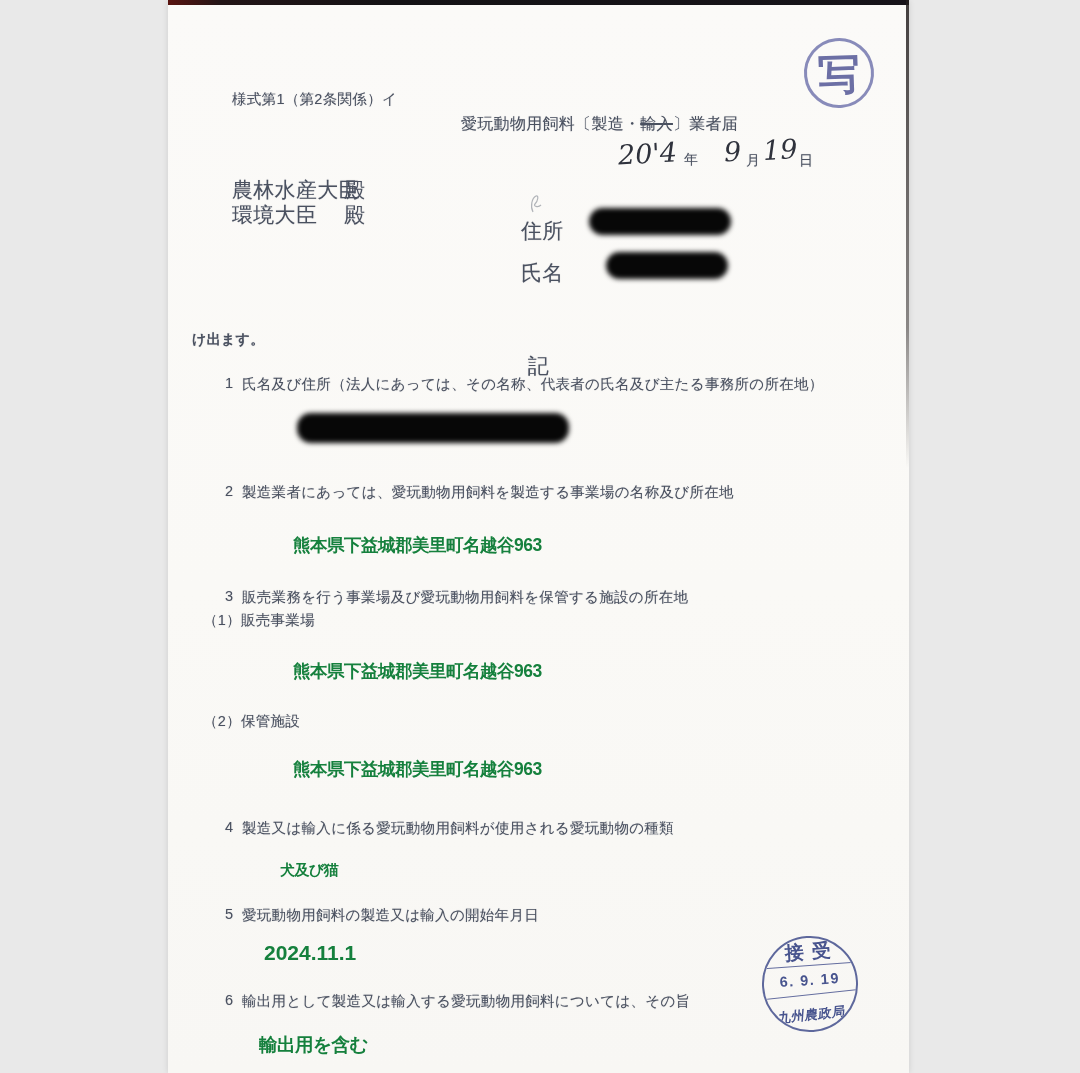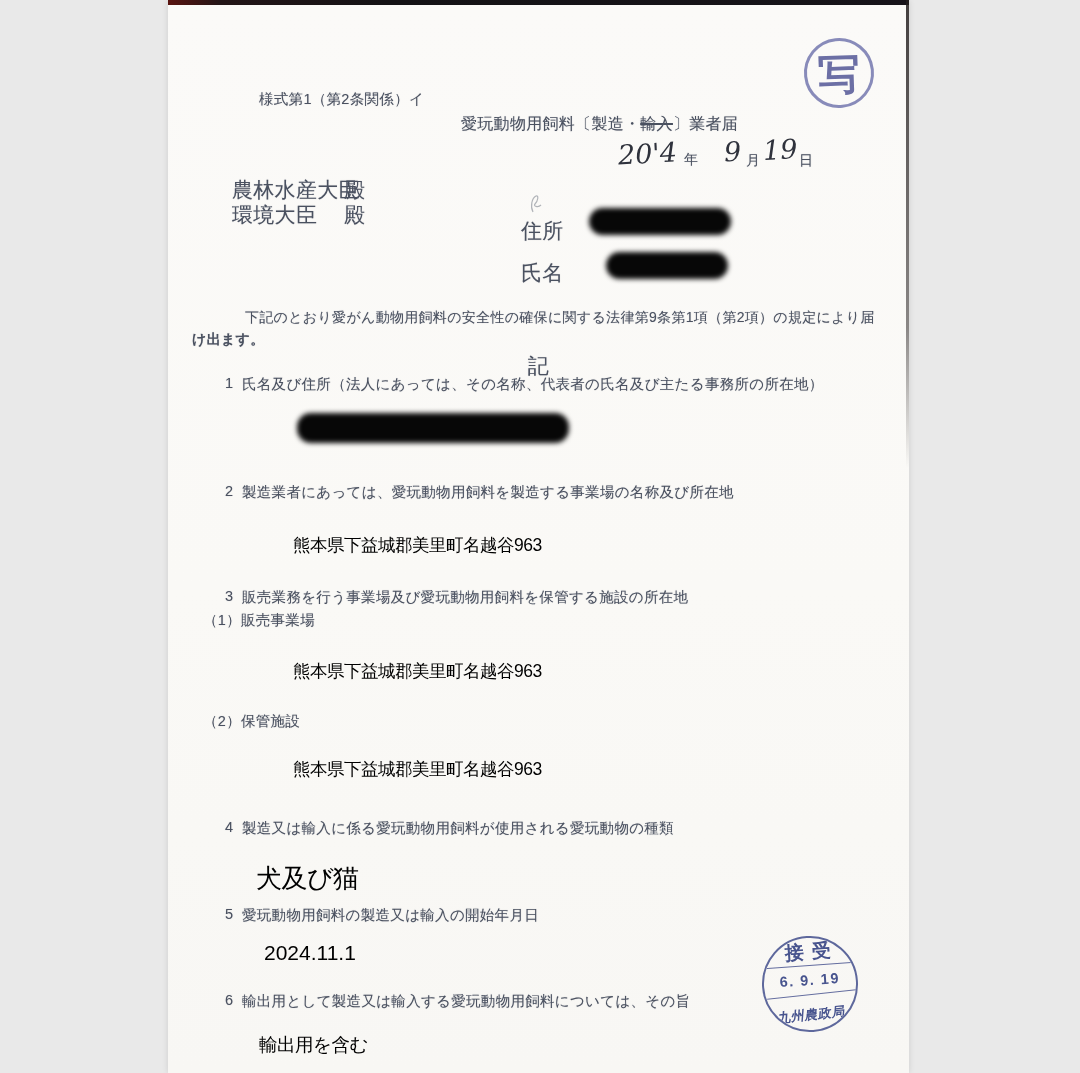--- a/index.html
+++ b/index.html
@@ -29,21 +29,21 @@
     letter-spacing:.3px;
   }
   .sz14{font-size:14px;} .sz145{font-size:14.5px;} .sz15{font-size:21px;} .sz16{font-size:16px;margin-left:40px;}
   .item-row{display:flex;}
   .item-num{width:17px;flex:0 0 auto;}
   .struck{text-decoration:line-through;text-decoration-thickness:1.5px;}
   .recipient{display:flex;}
   .recipient .r-name{width:112px;flex:0 0 auto;}
   
   .answer{
-    position:absolute;color:#000000;font-weight:400;white-space:nowrap;
+    position:absolute;color:#15803d;font-weight:700;white-space:nowrap;
     letter-spacing:-0.5px;
   }
   
   .redact{
     position:absolute;background:#070707;border-radius:14px;filter:blur(2.5px);
   }
   
   .hand{
     position:absolute;color:#2f323c;white-space:nowrap;
     font-family:"DejaVu Serif","Liberation Serif",serif;font-style:italic;
@@ -82,21 +82,21 @@
 </style>
 </head>
 <body>
 
 <div id="stage">
 
   <div class="paper"></div>
   <div class="top-strip"></div>
   <div class="right-edge"></div>
 
-  <div class="print sz145" style="left:232px;top:90px;margin-left:27px;">様式第1（第2条関係）イ</div>
+  <div class="print sz145" style="left:232px;top:90px;">様式第1（第2条関係）イ</div>
 
   <div class="print sz16" style="left:421px;top:114px;">
     <span>愛玩動物用飼料〔製造・</span><span class="struck">輸入</span><span>〕業者届</span>
   </div>
 
   <div class="copy-stamp">
     <span class="glyph">写</span>
   </div>
 
   <div class="hand hand-big" style="left:618px;top:138px;">20'4</div>
@@ -116,21 +116,20 @@
   </div>
 
   <svg class="scribble" width="24" height="24" viewBox="0 0 24 24">
     <path d="M10,20 C7,14 9,6 13,4 C16,3 15,9 12,12 C10,14 15,16 18,13" fill="none" stroke="#8a8f98" stroke-width="1.2"></path>
   </svg>
   <div class="print sz15" style="left:521px;top:217px;">住所</div>
   <div class="redact" style="left:589px;top:208px;width:142px;height:27px;"></div>
   <div class="print sz15" style="left:521px;top:259px;">氏名</div>
   <div class="redact" style="left:606px;top:252px;width:122px;height:27px;"></div>
 
-  <div class="print sz14" style="left:245px;top:309px;">下記のとおり愛がん動物用飼料の安全性の確保に関する法律第9条第1項（第2項）の規定により届</div>
   <div class="print sz14" style="left:192px;top:331px;font-weight:bold;">け出ます。</div>
   <div class="print sz15" style="left:168px;top:352px;width:741px;text-align:center;">記</div>
 
   <div class="print sz145 item-row" style="left:225px;top:375px;">
     <span class="item-num">1</span>
     <span>氏名及び住所（法人にあっては、その名称、代表者の氏名及び主たる事務所の所在地）</span>
   </div>
   <div class="redact" style="left:297px;top:413px;width:272px;height:30px;"></div>
 
   <div class="print sz145 item-row" style="left:225px;top:483px;">
@@ -145,21 +144,21 @@
   </div>
   <div class="print sz145" style="left:203px;top:611px;">（1）販売事業場</div>
   <div class="answer" style="left:293px;top:659px;font-size:17.5px;">熊本県下益城郡美里町名越谷963</div>
   <div class="print sz145" style="left:203px;top:712px;">（2）保管施設</div>
   <div class="answer" style="left:293px;top:757px;font-size:17.5px;">熊本県下益城郡美里町名越谷963</div>
 
   <div class="print sz145 item-row" style="left:225px;top:819px;">
     <span class="item-num">4</span>
     <span>製造又は輸入に係る愛玩動物用飼料が使用される愛玩動物の種類</span>
   </div>
-  <div class="answer" style="left:256px;top:861px;font-size:26px;">犬及び猫</div>
+  <div class="answer" style="left:280px;top:861px;font-size:15px;">犬及び猫</div>
 
   <div class="print sz145 item-row" style="left:225px;top:906px;">
     <span class="item-num">5</span>
     <span>愛玩動物用飼料の製造又は輸入の開始年月日</span>
   </div>
   <div class="answer" style="left:264px;top:941px;font-size:21px;letter-spacing:0;">2024.11.1</div>
 
   <div class="print sz145 item-row" style="left:225px;top:992px;">
     <span class="item-num">6</span>
     <span>輸出用として製造又は輸入する愛玩動物用飼料については、その旨</span>

